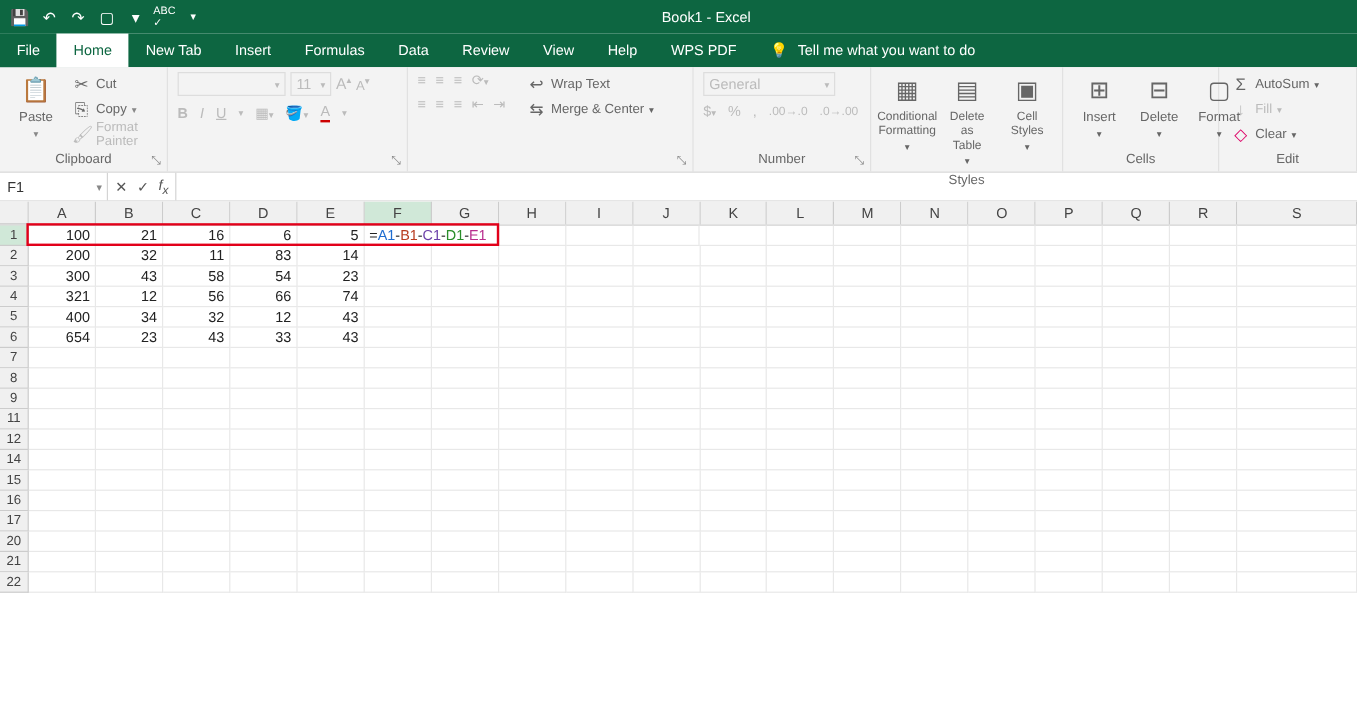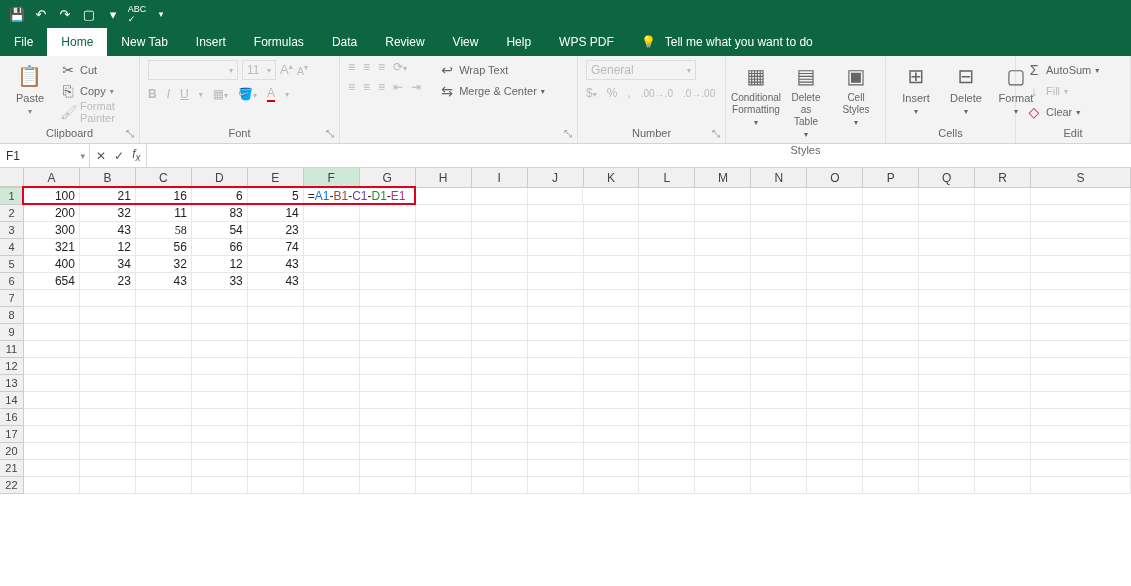--- a/index.html
+++ b/index.html
@@ -70,20 +70,21 @@
 <div class="titlebar">
   <div class="qat">
     <div class="qbtn">💾</div>
     <div class="qbtn">↶</div>
     <div class="qbtn">↷</div>
     <div class="qbtn">▢</div>
     <div class="qbtn">▾</div>
     <div class="qbtn" style="font-size:9px;">ABC<br>✓</div>
     <div class="qbtn" style="font-size:9px;">▾</div>
   </div>
+  <div class="title">Book1 - Excel</div>
   <div style="width:120px;"></div>
 </div>
 
 <div class="menutabs">
   <div class="mtab file">File</div>
   <div class="mtab active">Home</div>
   <div class="mtab">New Tab</div>
   <div class="mtab">Insert</div>
   <div class="mtab">Formulas</div>
   <div class="mtab">Data</div>
@@ -145,21 +146,20 @@
         <span style="font-weight:bold;">B</span>
         <span style="font-style:italic;">I</span>
         <span style="text-decoration:underline;">U</span>
         <span style="font-size:8px;">▾</span>
         <span>▦<span style="font-size:8px;">▾</span></span>
         <span>🪣<span style="font-size:8px;">▾</span></span>
         <span style="border-bottom:2px solid #c00;">A</span>
           <span style="font-size:8px;">▾</span>
       </div>
     </div>
-    <div class="label">Font</div>
     <div class="launcher">⤡</div>
   </div>
 
   <div class="rgroup" style="width:238px;">
     <div class="body">
       <div class="stack disabled" style="gap:6px;">
         <div class="row2" style="gap:8px;">
           <span>≡</span>
           <span>≡</span>
           <span>≡</span>
@@ -353,21 +353,21 @@
         <div class="cell" style="width: 56px;"></div>
         <div class="cell" style="width: 56px;"></div>
         <div class="cell" style="width: 56px;"></div>
         <div class="cell" style="width: 56px;"></div>
         <div class="cell" style="width: 100px;"></div>
       </div>
       <div class="gridrow">
         <div class="rowhead">3</div>
         <div class="cell" style="width: 56px;">300</div>
         <div class="cell" style="width: 56px;">43</div>
-        <div class="cell" style="width: 56px; font-family: Liberation Serif, serif;">58</div>
+        <div class="cell" style="width: 56px;">58</div>
         <div class="cell" style="width: 56px;">54</div>
         <div class="cell" style="width: 56px;">23</div>
         <div class="cell" style="width: 56px;"></div>
         <div class="cell" style="width: 56px;"></div>
         <div class="cell" style="width: 56px;"></div>
         <div class="cell" style="width: 56px;"></div>
         <div class="cell" style="width: 56px;"></div>
         <div class="cell" style="width: 56px;"></div>
         <div class="cell" style="width: 56px;"></div>
         <div class="cell" style="width: 56px;"></div>
@@ -548,42 +548,20 @@
         <div class="cell" style="width: 56px;"></div>
         <div class="cell" style="width: 56px;"></div>
         <div class="cell" style="width: 56px;"></div>
         <div class="cell" style="width: 56px;"></div>
         <div class="cell" style="width: 56px;"></div>
         <div class="cell" style="width: 56px;"></div>
         <div class="cell" style="width: 56px;"></div>
         <div class="cell" style="width: 100px;"></div>
       </div>
       <div class="gridrow">
-        <div class="rowhead">13</div>
-        <div class="cell" style="width: 56px;"></div>
-        <div class="cell" style="width: 56px;"></div>
-        <div class="cell" style="width: 56px;"></div>
-        <div class="cell" style="width: 56px;"></div>
-        <div class="cell" style="width: 56px;"></div>
-        <div class="cell" style="width: 56px;"></div>
-        <div class="cell" style="width: 56px;"></div>
-        <div class="cell" style="width: 56px;"></div>
-        <div class="cell" style="width: 56px;"></div>
-        <div class="cell" style="width: 56px;"></div>
-        <div class="cell" style="width: 56px;"></div>
-        <div class="cell" style="width: 56px;"></div>
-        <div class="cell" style="width: 56px;"></div>
-        <div class="cell" style="width: 56px;"></div>
-        <div class="cell" style="width: 56px;"></div>
-        <div class="cell" style="width: 56px;"></div>
-        <div class="cell" style="width: 56px;"></div>
-        <div class="cell" style="width: 56px;"></div>
-        <div class="cell" style="width: 100px;"></div>
-      </div>
-      <div class="gridrow">
         <div class="rowhead">14</div>
         <div class="cell" style="width: 56px;"></div>
         <div class="cell" style="width: 56px;"></div>
         <div class="cell" style="width: 56px;"></div>
         <div class="cell" style="width: 56px;"></div>
         <div class="cell" style="width: 56px;"></div>
         <div class="cell" style="width: 56px;"></div>
         <div class="cell" style="width: 56px;"></div>
         <div class="cell" style="width: 56px;"></div>
         <div class="cell" style="width: 56px;"></div>
@@ -592,20 +570,42 @@
         <div class="cell" style="width: 56px;"></div>
         <div class="cell" style="width: 56px;"></div>
         <div class="cell" style="width: 56px;"></div>
         <div class="cell" style="width: 56px;"></div>
         <div class="cell" style="width: 56px;"></div>
         <div class="cell" style="width: 56px;"></div>
         <div class="cell" style="width: 56px;"></div>
         <div class="cell" style="width: 100px;"></div>
       </div>
       <div class="gridrow">
+        <div class="rowhead">15</div>
+        <div class="cell" style="width: 56px;"></div>
+        <div class="cell" style="width: 56px;"></div>
+        <div class="cell" style="width: 56px;"></div>
+        <div class="cell" style="width: 56px;"></div>
+        <div class="cell" style="width: 56px;"></div>
+        <div class="cell" style="width: 56px;"></div>
+        <div class="cell" style="width: 56px;"></div>
+        <div class="cell" style="width: 56px;"></div>
+        <div class="cell" style="width: 56px;"></div>
+        <div class="cell" style="width: 56px;"></div>
+        <div class="cell" style="width: 56px;"></div>
+        <div class="cell" style="width: 56px;"></div>
+        <div class="cell" style="width: 56px;"></div>
+        <div class="cell" style="width: 56px;"></div>
+        <div class="cell" style="width: 56px;"></div>
+        <div class="cell" style="width: 56px;"></div>
+        <div class="cell" style="width: 56px;"></div>
+        <div class="cell" style="width: 56px;"></div>
+        <div class="cell" style="width: 100px;"></div>
+      </div>
+      <div class="gridrow">
         <div class="rowhead">16</div>
         <div class="cell" style="width: 56px;"></div>
         <div class="cell" style="width: 56px;"></div>
         <div class="cell" style="width: 56px;"></div>
         <div class="cell" style="width: 56px;"></div>
         <div class="cell" style="width: 56px;"></div>
         <div class="cell" style="width: 56px;"></div>
         <div class="cell" style="width: 56px;"></div>
         <div class="cell" style="width: 56px;"></div>
         <div class="cell" style="width: 56px;"></div>

